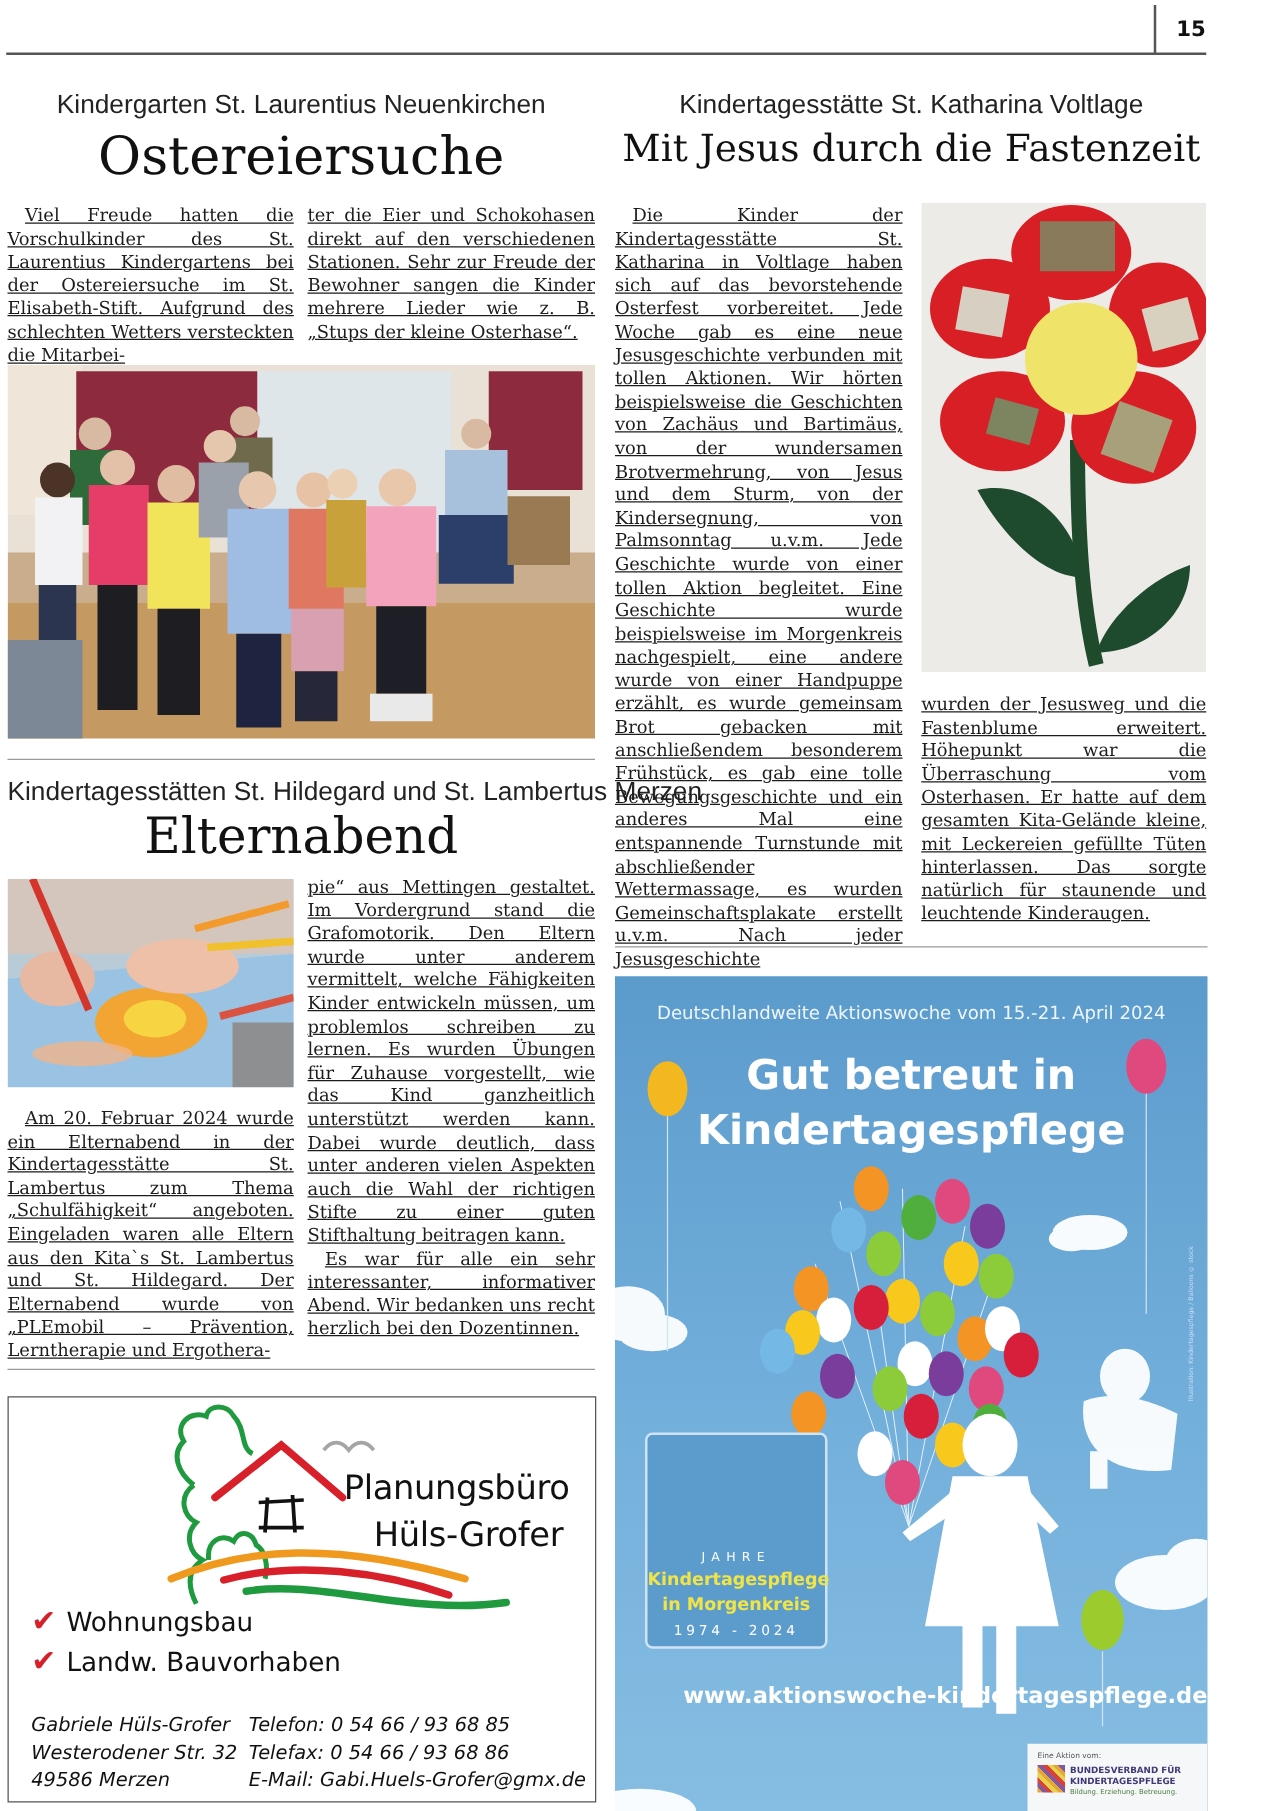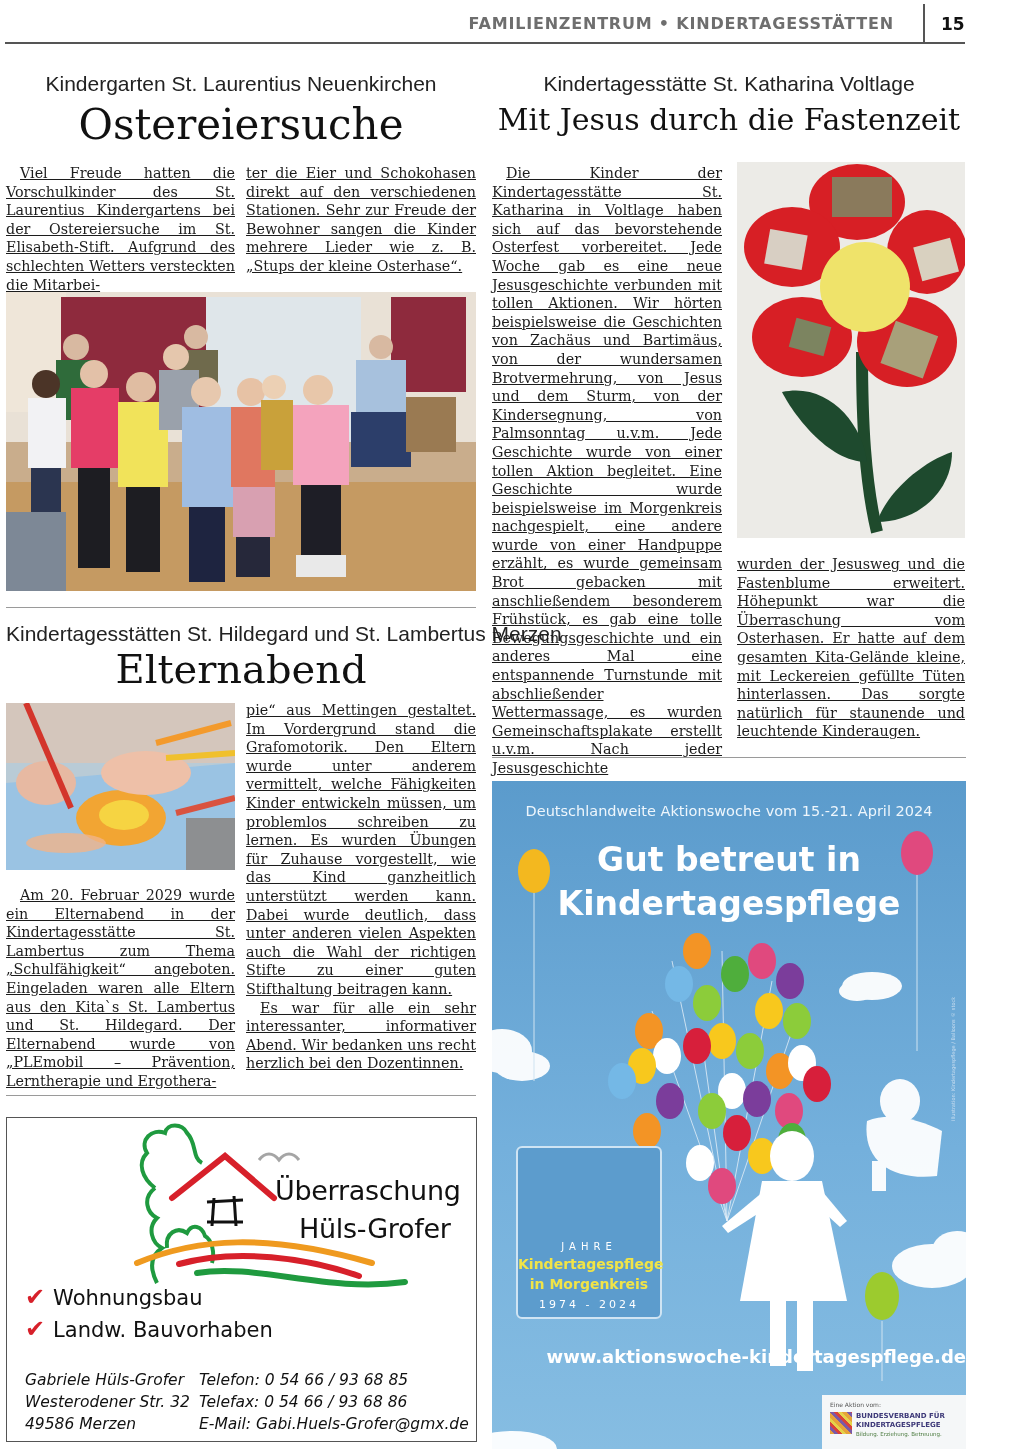--- a/index.html
+++ b/index.html
@@ -46,21 +46,20 @@
   .pf-small { position: absolute; left: 8px; top: 6px; font-family: "DejaVu Sans", sans-serif; font-size: 6px; color: #555; }
   .pf-logo { position: absolute; left: 8px; top: 17px; width: 22px; height: 22px; background: repeating-linear-gradient(45deg, #e6a33a 0 3px, #7b5aa6 3px 6px, #d9413a 6px 9px, #e5d24a 9px 12px); }
   .pf-name { position: absolute; left: 34px; top: 17px; font-family: "DejaVu Sans", sans-serif; font-weight: bold; font-size: 7px; line-height: 8.5px; color: #3e3a79; }
   .pf-tag { position: absolute; left: 34px; top: 36px; font-family: "DejaVu Sans", sans-serif; font-size: 5.5px; color: #4a7a3e; }
   .poster-credit { position: absolute; left: 458px; top: 40px; writing-mode: vertical-rl; transform: rotate(180deg); font-family: "DejaVu Sans", sans-serif; font-size: 5px; color: #c9def0; height: 300px; }
 </style>
 </head>
 <body>
 
 <div class="page-header">
-  <div class="header-title">FAMILIENZENTRUM • KINDERTAGESSTÄTTEN</div>
   <div class="header-vrule"></div>
   <div class="page-number">15</div>
   <div class="header-rule"></div>
 </div>
 
 <div>
   <div class="kicker" style="left:6px;width:470px;top:72px;">Kindergarten St. Laurentius Neuenkirchen</div>
   <div class="headline" style="left:6px;width:470px;top:100px;font-size:42px;">Ostereiersuche</div>
   <div class="col" style="left:6px;top:164px;width:229px;">
     <p>Viel Freude hatten die Vorschulkinder des St. Laurentius Kindergartens bei der Ostereiersuche im St. Elisabeth-Stift. Aufgrund des schlechten Wetters versteckten die Mitarbei-</p>
@@ -134,21 +133,21 @@
       <ellipse cx="40" cy="80" rx="30" ry="22" fill="#e7b9a2"></ellipse>
       <ellipse cx="140" cy="70" rx="45" ry="22" fill="#eec0a8"></ellipse>
       <line x1="20" y1="0" x2="65" y2="105" stroke="#d3352b" stroke-width="6"></line>
       <line x1="150" y1="40" x2="225" y2="20" stroke="#f39a2c" stroke-width="6"></line>
       <line x1="160" y1="55" x2="229" y2="50" stroke="#f0c02d" stroke-width="6"></line>
       <line x1="170" y1="110" x2="229" y2="95" stroke="#d95340" stroke-width="6"></line>
       <rect x="180" y="115" width="49" height="52" fill="#8d8f91"></rect>
     </svg>
   </div>
   <div class="col" style="left:6px;top:886px;width:229px;">
-    <p>Am 20. Februar 2029 wurde ein Elternabend in der Kindertagesstätte St. Lambertus zum Thema „Schulfähigkeit“ angeboten. Eingeladen waren alle Eltern aus den Kita`s St. Lambertus und St. Hildegard. Der Elternabend wurde von „PLEmobil – Prävention, Lerntherapie und Ergothera-</p>
+    <p>Am 20. Februar 2024 wurde ein Elternabend in der Kindertagesstätte St. Lambertus zum Thema „Schulfähigkeit“ angeboten. Eingeladen waren alle Eltern aus den Kita`s St. Lambertus und St. Hildegard. Der Elternabend wurde von „PLEmobil – Prävention, Lerntherapie und Ergothera-</p>
   </div>
   <div class="col" style="left:246px;top:701px;width:230px;">
     <p class="noindent">pie“ aus Mettingen gestaltet. Im Vordergrund stand die Grafomotorik. Den Eltern wurde unter anderem vermittelt, welche Fähigkeiten Kinder entwickeln müssen, um problemlos schreiben zu lernen. Es wurden Übungen für Zuhause vorgestellt, wie das Kind ganzheitlich unterstützt werden kann. Dabei wurde deutlich, dass unter anderen vielen Aspekten auch die Wahl der richtigen Stifte zu einer guten Stifthaltung beitragen kann.</p>
     <p>Es war für alle ein sehr interessanter, informativer Abend. Wir bedanken uns recht herzlich bei den Dozentinnen.</p>
   </div>
 </div>
 
 <div class="sep" style="left:6px;top:1095px;width:470px;"></div>
 
 <div>
@@ -191,21 +190,21 @@
     <polyline points="165,80 218,38 267,80" stroke="#d7202a" stroke-width="6" fill="none" stroke-linecap="round"></polyline>
     <path d="M252 42 C 258 34, 266 34, 272 42 C 278 34, 286 34, 292 42" stroke="#a5a5a5" stroke-width="3" fill="none"></path>
     <line x1="207" y1="80" x2="205" y2="108" stroke="#111" stroke-width="3"></line>
     <line x1="227" y1="78" x2="229" y2="108" stroke="#111" stroke-width="3"></line>
     <line x1="200" y1="84" x2="236" y2="82" stroke="#111" stroke-width="3"></line>
     <line x1="200" y1="104" x2="236" y2="104" stroke="#111" stroke-width="3"></line>
     <path d="M130 145 C 190 120, 260 115, 365 145" stroke="#ef9a1f" stroke-width="6" fill="none" stroke-linecap="round"></path>
     <path d="M172 146 C 230 130, 300 140, 352 158" stroke="#d7202a" stroke-width="6" fill="none" stroke-linecap="round"></path>
     <path d="M190 155 C 250 145, 320 175, 398 164" stroke="#1f9a3f" stroke-width="6" fill="none" stroke-linecap="round"></path>
   </svg>
-  <div class="ad-name" style="left:268px;top:57px;">Überraschung</div>
+  <div class="ad-name" style="left:268px;top:57px;">Planungsbüro</div>
   <div class="ad-name" style="left:292px;top:95px;">Hüls-Grofer</div>
   <div class="ad-check-row" style="top:165px;">
     <span class="ad-check">✔</span><span>Wohnungsbau</span>
   </div>
   <div class="ad-check-row" style="top:197px;">
     <span class="ad-check">✔</span><span>Landw. Bauvorhaben</span>
   </div>
   <div class="ad-contact" style="left:18px;top:251px;">
     <div>Gabriele Hüls-Grofer</div>
     <div>Westerodener Str. 32</div>

